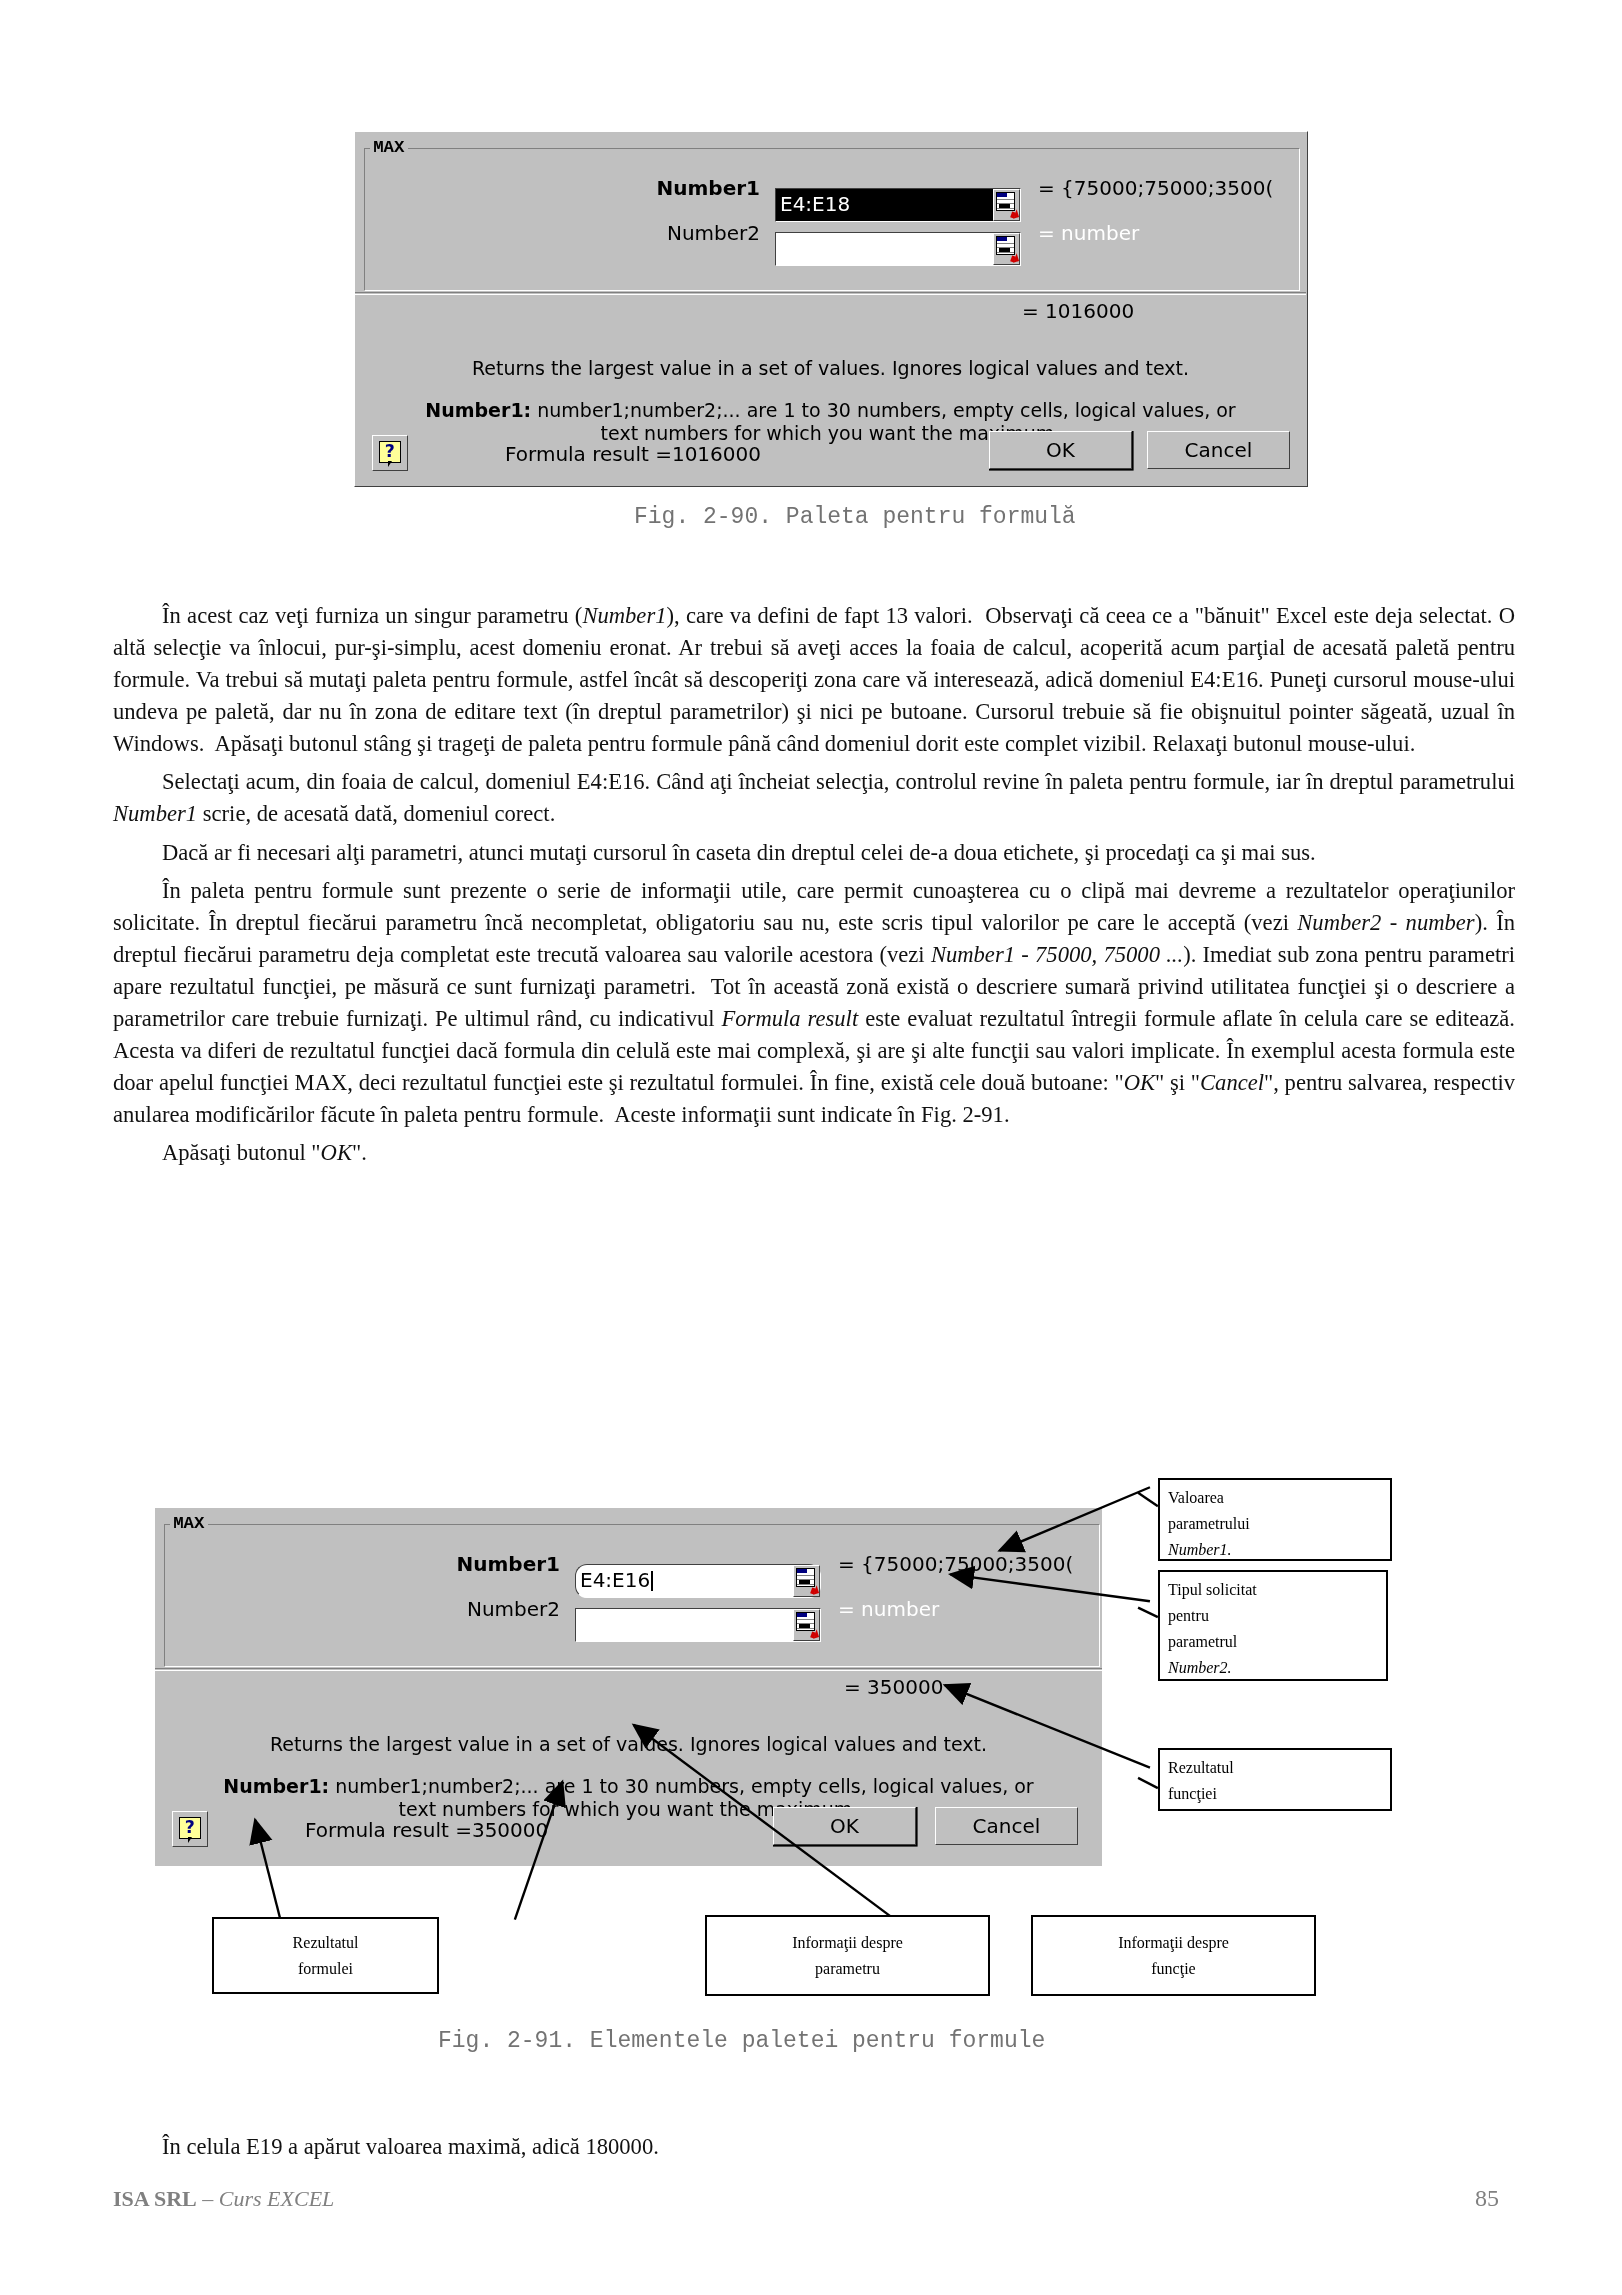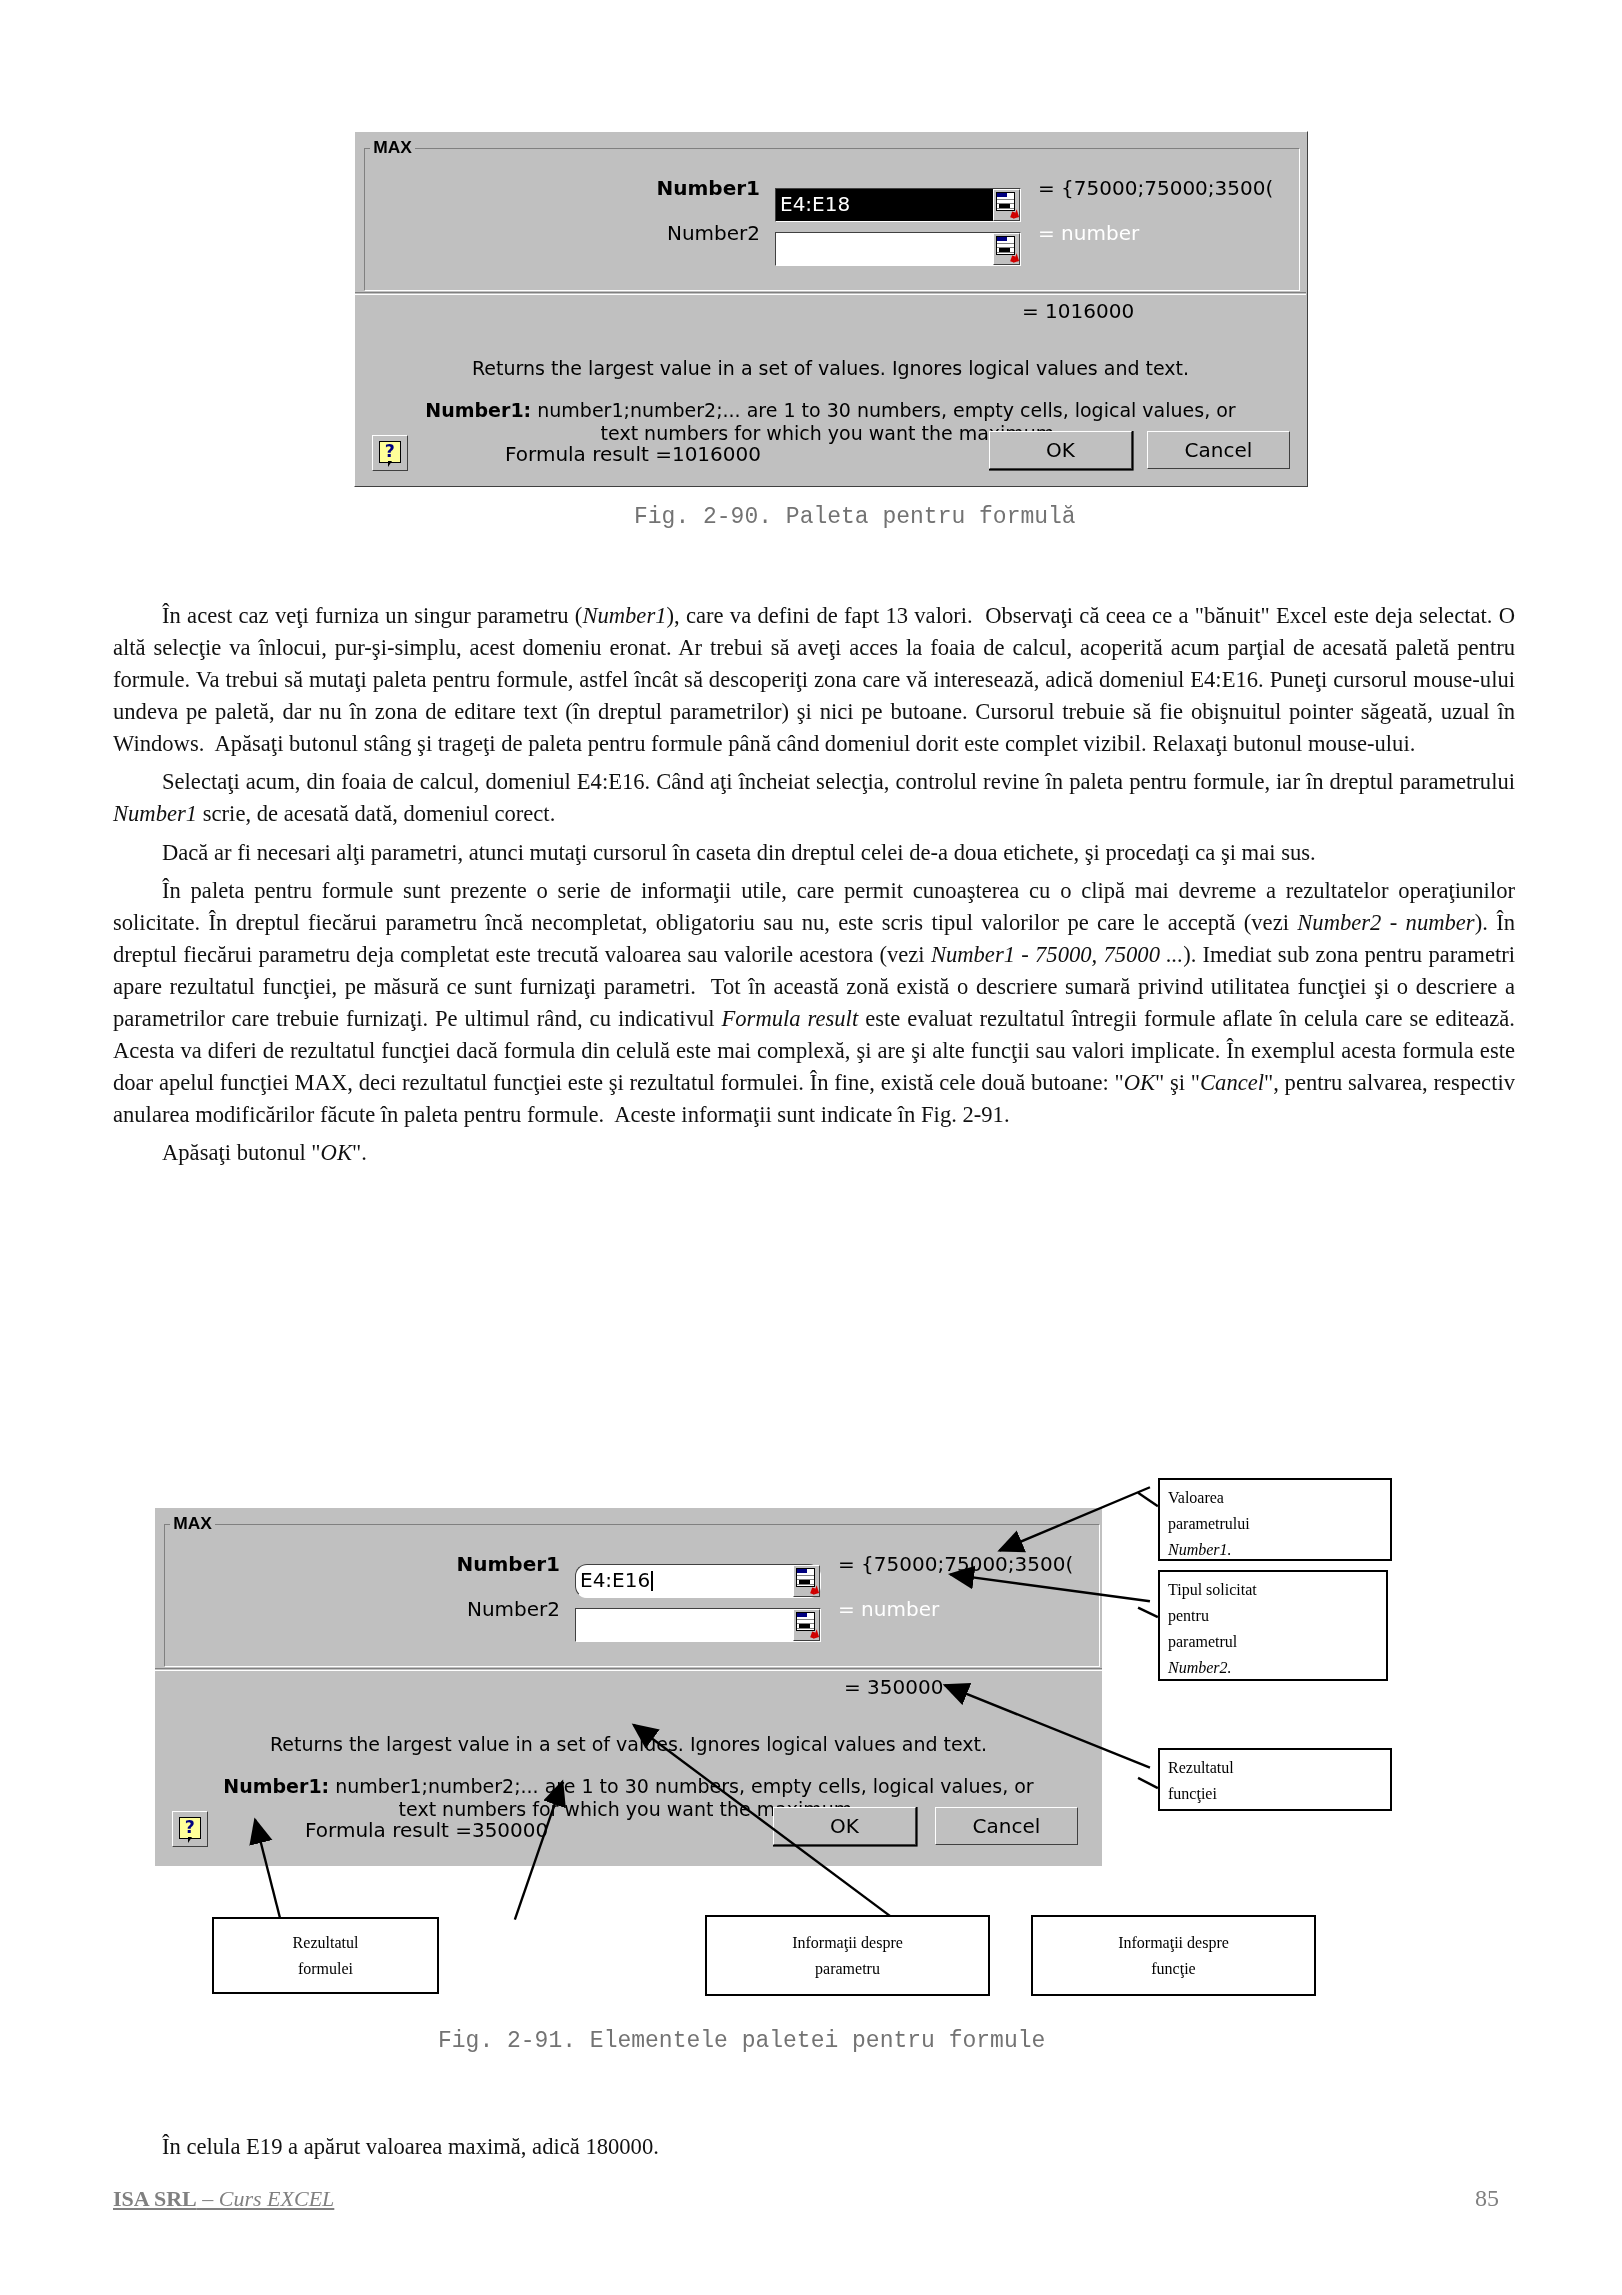--- a/index.html
+++ b/index.html
@@ -45,21 +45,21 @@
     border-left:1.6px solid #808080;
     border-right:1.6px solid #ffffff;
     border-bottom:1.6px solid #ffffff;
     box-sizing:border-box;
   }
   .group-legend{
     position:absolute;
     background:#c0c0c0;
     padding:0 3.2px;
     font-size:17.4px;
-    font-family:Liberation Sans, sans-serif;
+    font-family:Liberation Mono, monospace;
     font-weight:bold;
     letter-spacing:0px;
     color:#000;
     line-height:17.4px;
   }
   .sep{
     position:absolute;
     border-top:1.6px solid #808080;
     border-bottom:1.6px solid #ffffff;
     box-sizing:border-box;
@@ -486,19 +486,19 @@
       <div>funcţie</div>
     </div>
   </div>
 
   <div class="caption" style="left:438px;top:2028px;">Fig. 2-91. Elementele paletei pentru formule</div>
 
   <div class="bodytext" style="left:113px;top:2131px;width:1402px;">
     <p>În celula E19 a apărut valoarea maximă, adică 180000.</p>
   </div>
 
-  <div class="footer-left" style="left:113px;top:2186px;text-decoration:underline;">
+  <div class="footer-left" style="left:113px;top:2186px;">
     <b>ISA SRL</b><i> – Curs EXCEL</i>
   </div>
   <div class="footer-right" style="left:1475px;top:2185px;">85</div>
 
 </div>
 
 
 </body></html>

